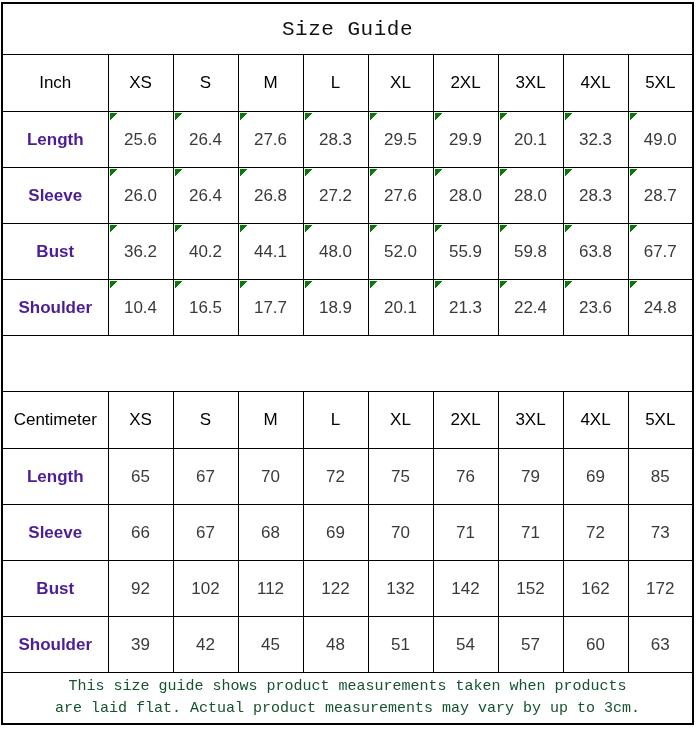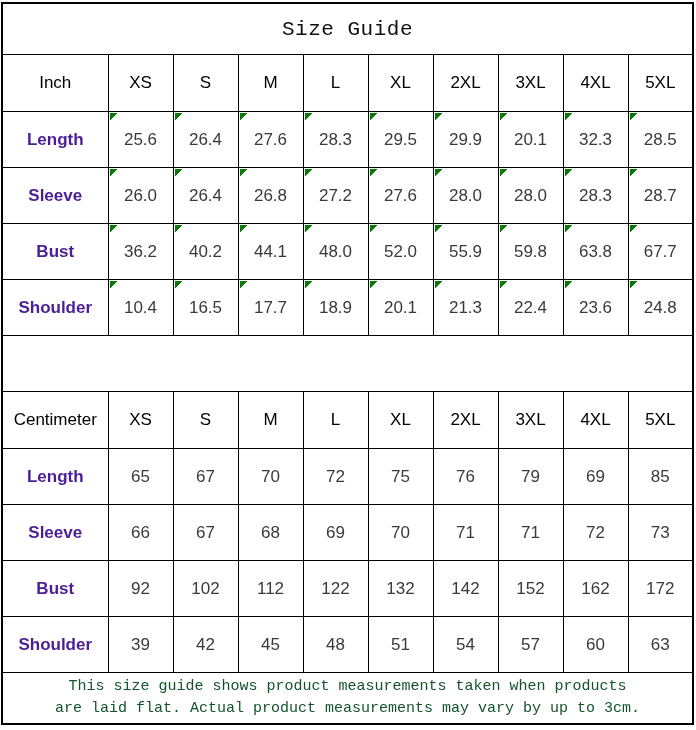--- a/index.html
+++ b/index.html
@@ -108,21 +108,21 @@
         <tr>
           <td class="label-cell">Length</td>
           <td class="value-cell"><span class="corner-marker"></span><span>25.6</span></td>
           <td class="value-cell"><span class="corner-marker"></span><span>26.4</span></td>
           <td class="value-cell"><span class="corner-marker"></span><span>27.6</span></td>
           <td class="value-cell"><span class="corner-marker"></span><span>28.3</span></td>
           <td class="value-cell"><span class="corner-marker"></span><span>29.5</span></td>
           <td class="value-cell"><span class="corner-marker"></span><span>29.9</span></td>
           <td class="value-cell"><span class="corner-marker"></span><span>20.1</span></td>
           <td class="value-cell"><span class="corner-marker"></span><span>32.3</span></td>
-          <td class="value-cell"><span class="corner-marker"></span><span>28.5</span></td>
+          <td class="value-cell"><span class="corner-marker"></span><span>49.0</span></td>
         </tr>
         <tr>
           <td class="label-cell">Sleeve</td>
           <td class="value-cell"><span class="corner-marker"></span><span>26.0</span></td>
           <td class="value-cell"><span class="corner-marker"></span><span>26.4</span></td>
           <td class="value-cell"><span class="corner-marker"></span><span>26.8</span></td>
           <td class="value-cell"><span class="corner-marker"></span><span>27.2</span></td>
           <td class="value-cell"><span class="corner-marker"></span><span>27.6</span></td>
           <td class="value-cell"><span class="corner-marker"></span><span>28.0</span></td>
           <td class="value-cell"><span class="corner-marker"></span><span>28.0</span></td>

